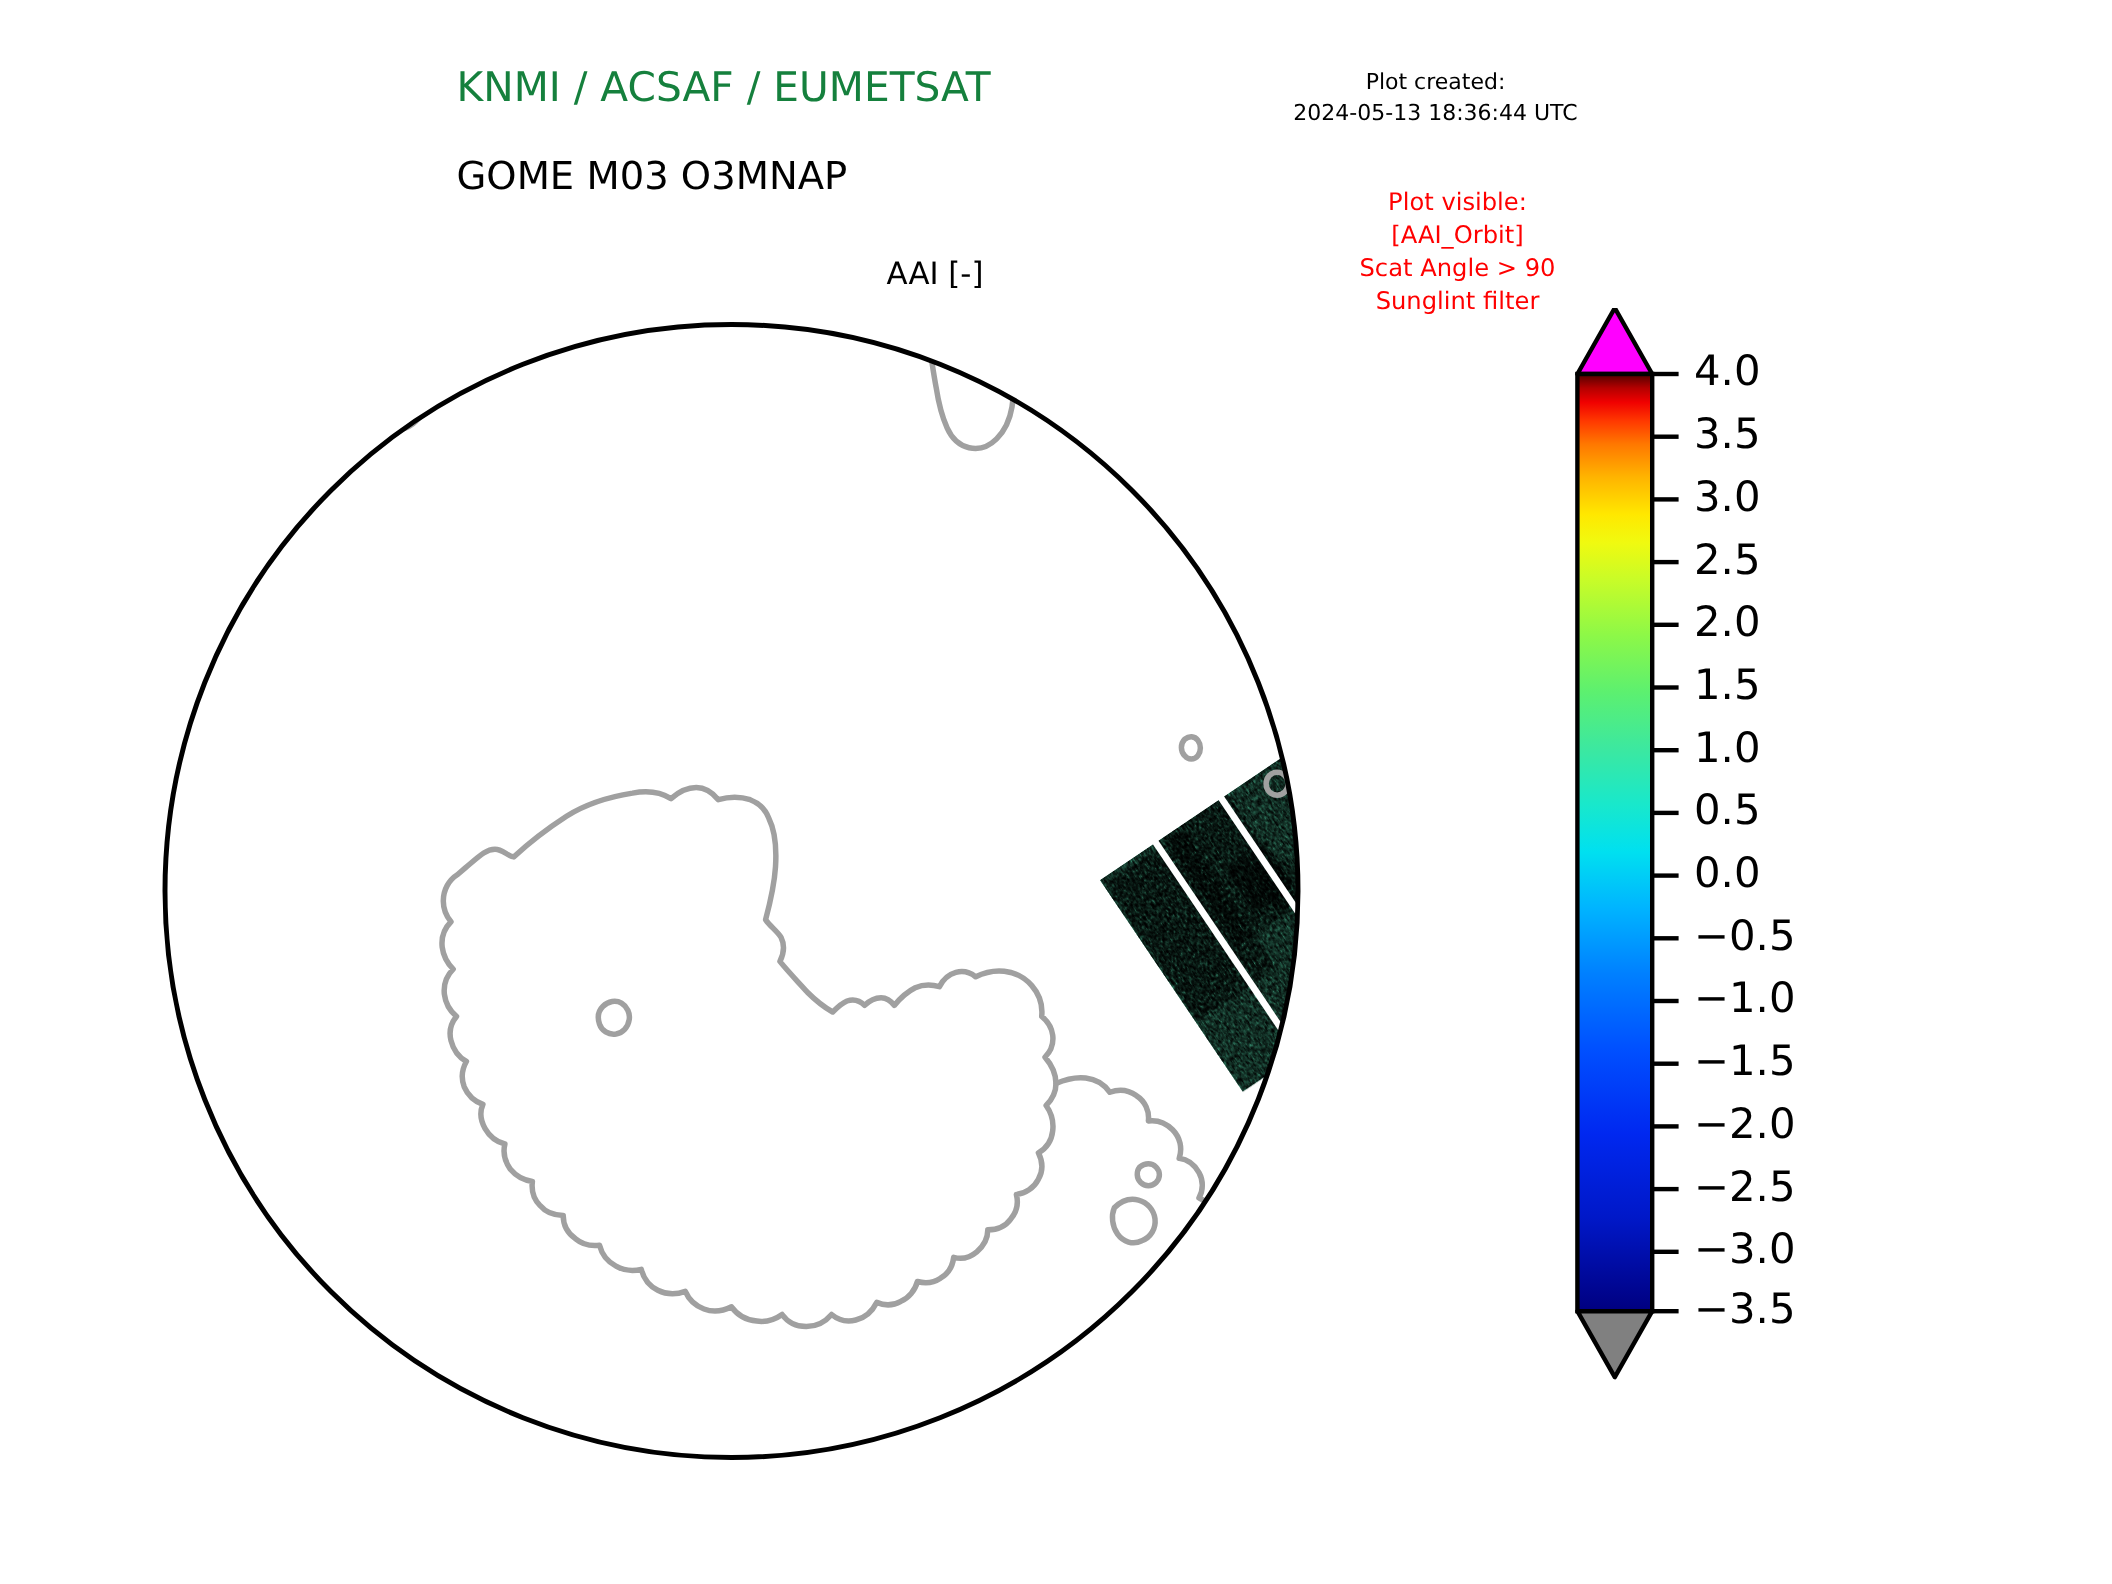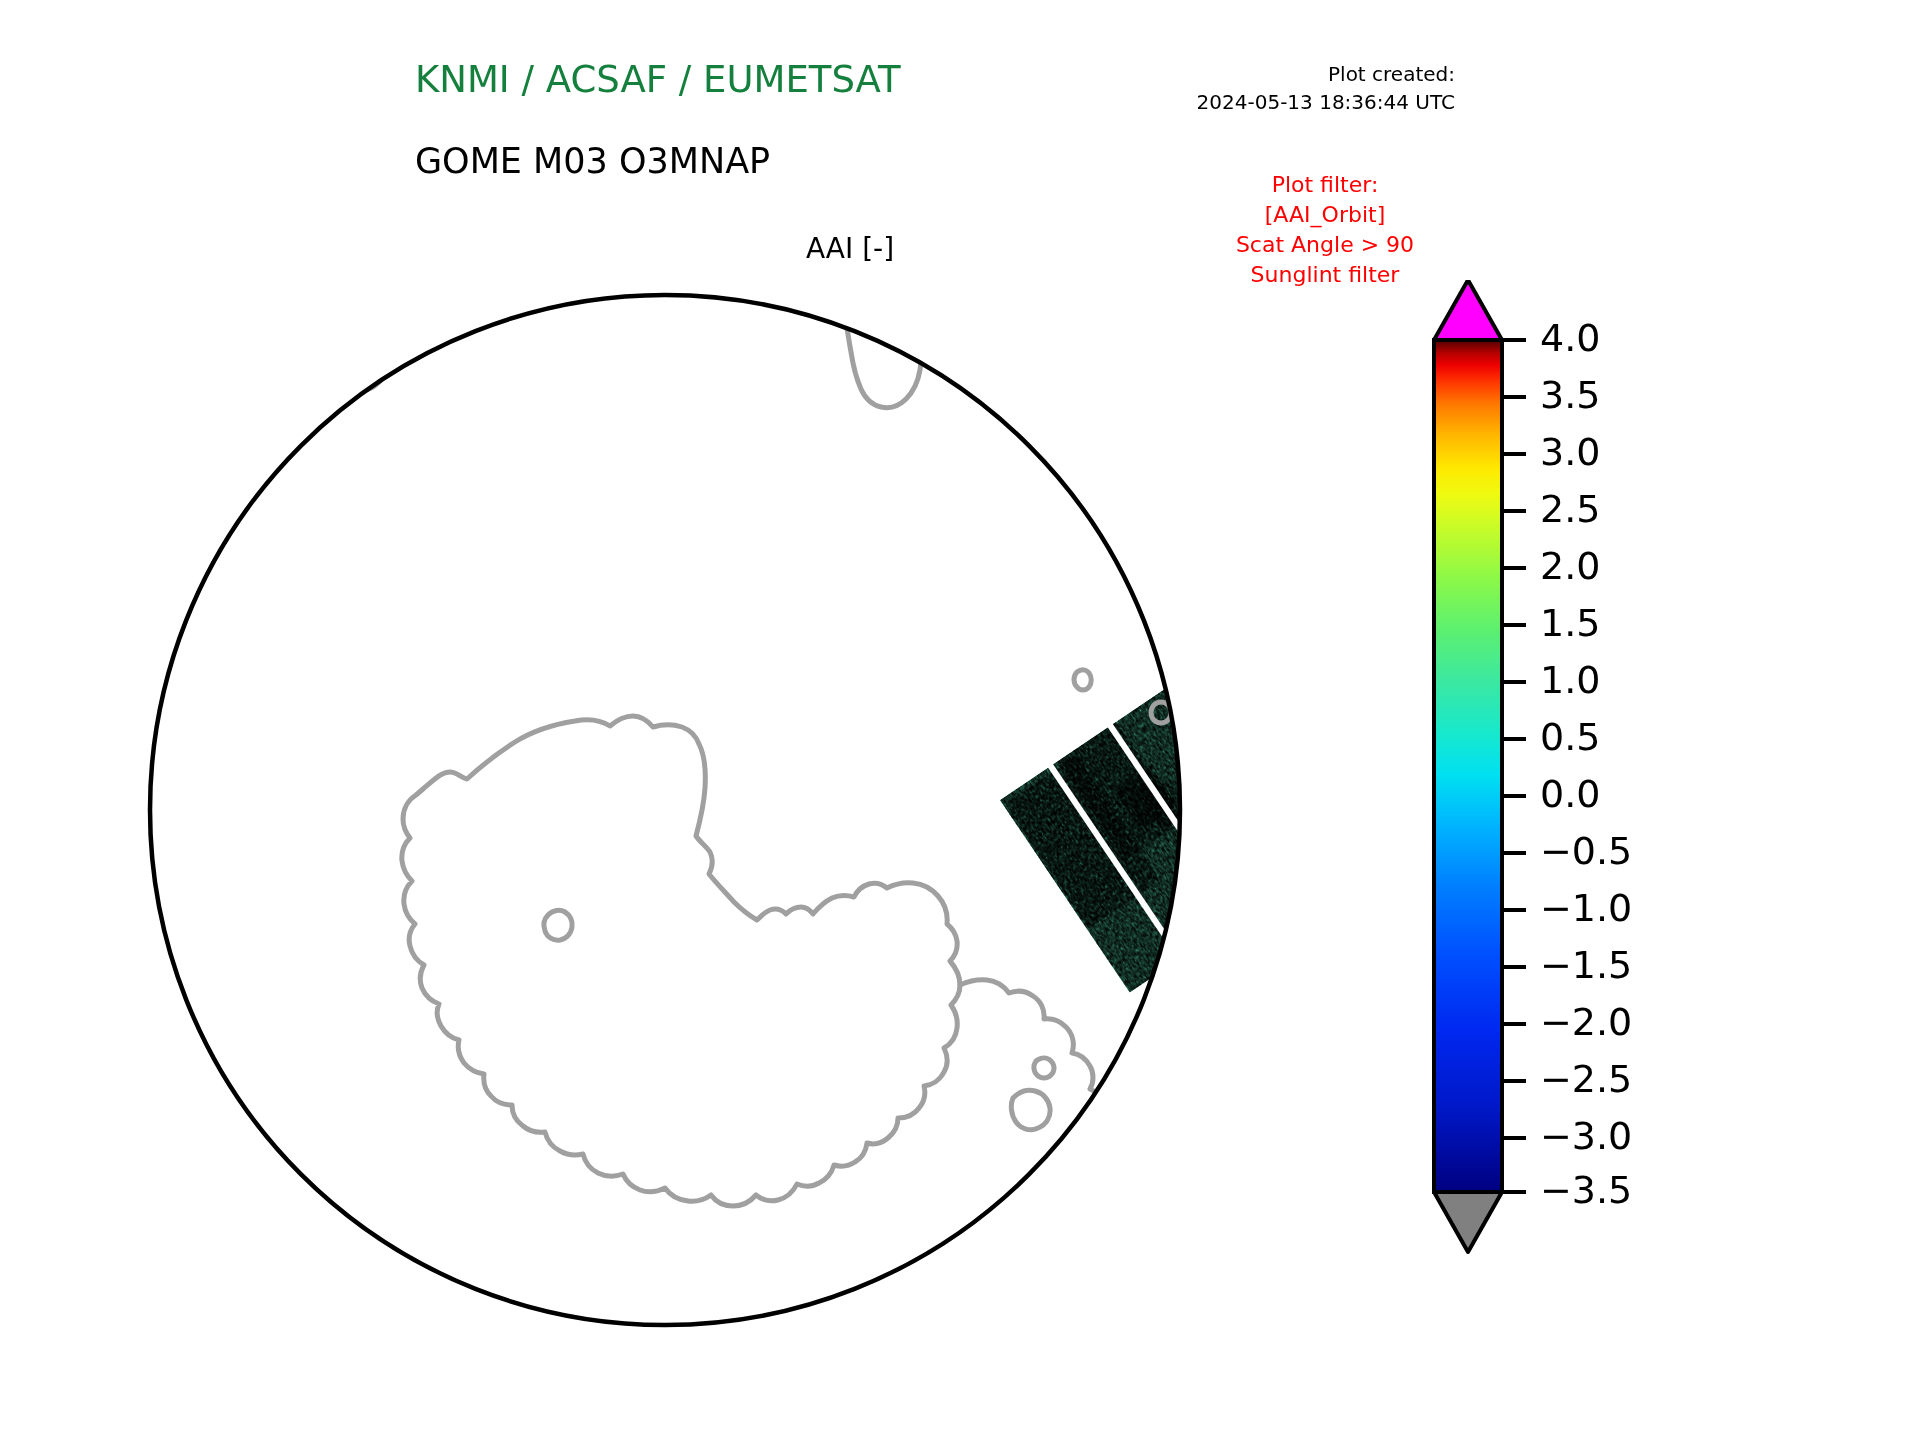--- a/index.html
+++ b/index.html
@@ -24,21 +24,21 @@
     font-size: 37px;
     color: #15803d;
     white-space: nowrap;
     letter-spacing: 0px;
   }
   #plot-created {
     position: absolute;
     left: 1155px;
     top: 60px;
     width: 300px;
-    text-align: right;
+    text-align: center;
     font-size: 20px;
     line-height: 28px;
     color: #000000;
   }
   #product-block {
     position: absolute;
     left: 415px;
     top: 140px;
     font-size: 35px;
     line-height: 42px;
@@ -101,21 +101,21 @@
   <div>2024-05-13 18:36:44 UTC</div>
 </div>
 
 <div id="product-block">
   <div>GOME M03 O3MNAP</div>
 </div>
 
 <div id="plot-title">AAI [-]</div>
 
 <div id="plot-filter">
-  <div>Plot filter:</div>
+  <div>Plot visible:</div>
   <div>[AAI_Orbit]</div>
   <div>Scat Angle &gt; 90</div>
   <div>Sunglint filter</div>
 </div>
 
 <div id="map-area">
 <svg id="map-svg" width="1300" height="1120" viewBox="0 0 1300 1120" xmlns="http://www.w3.org/2000/svg">
   <defs>
     <clipPath id="globeClip">
       <circle cx="545" cy="530" r="515"></circle>

